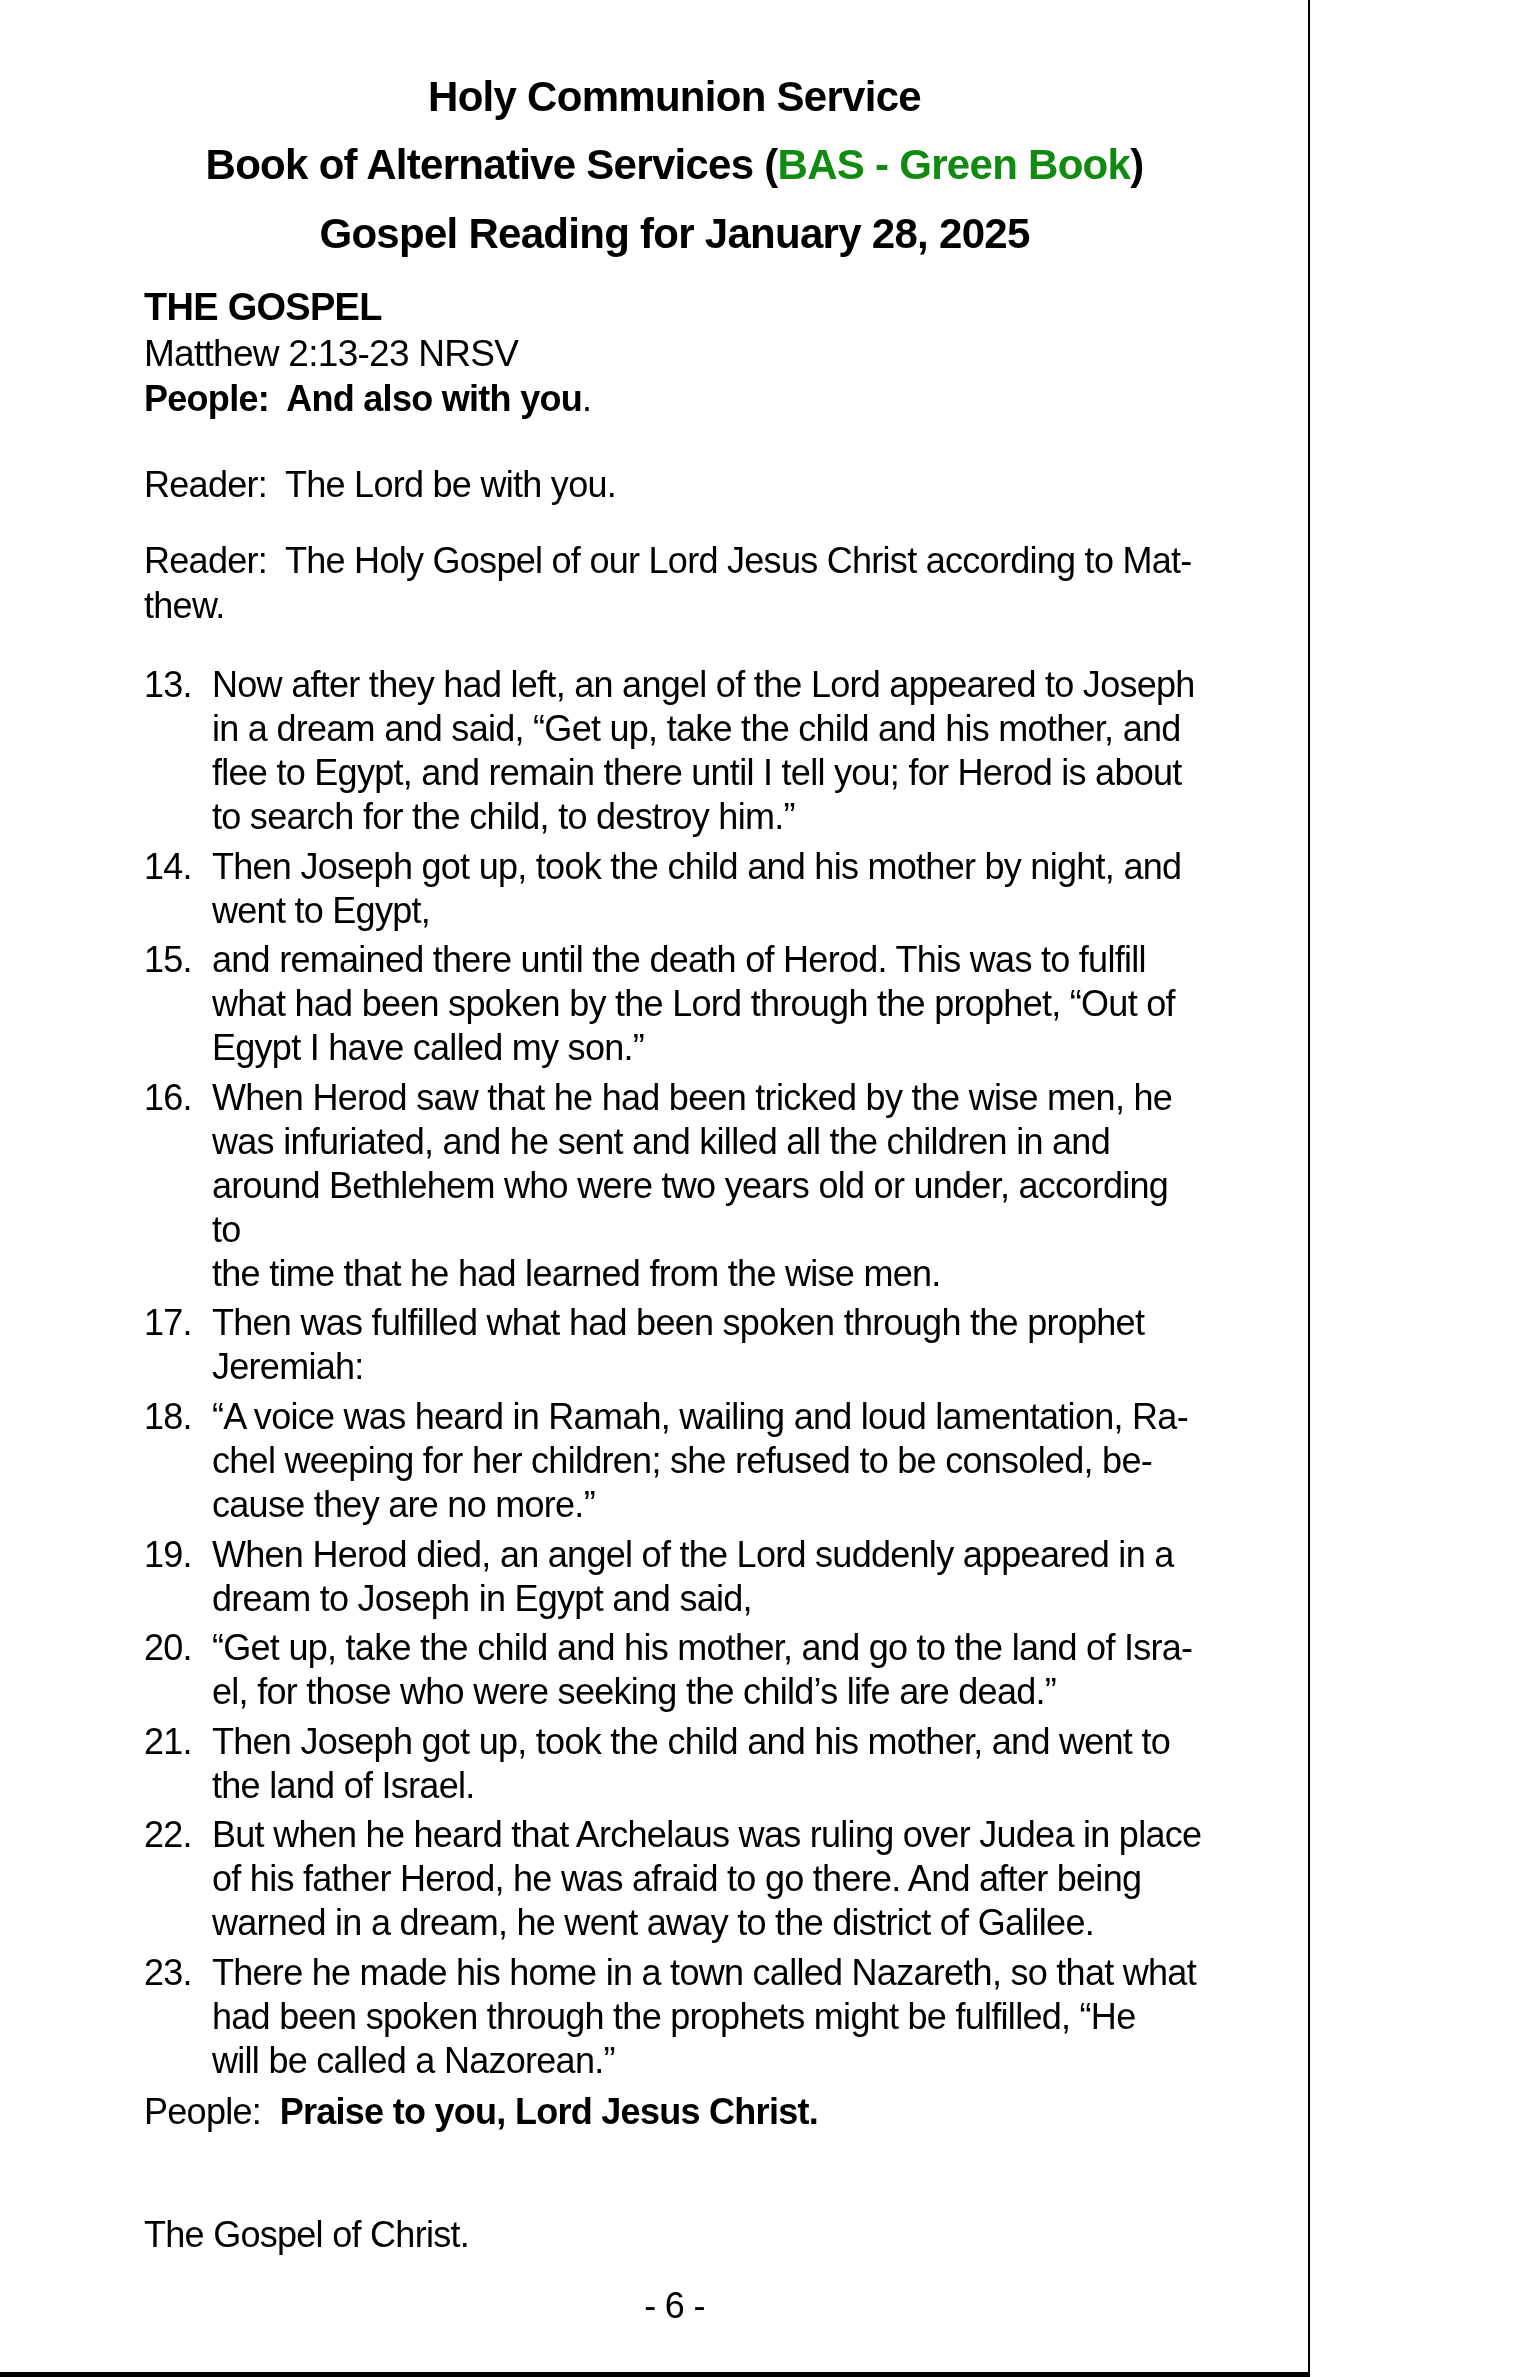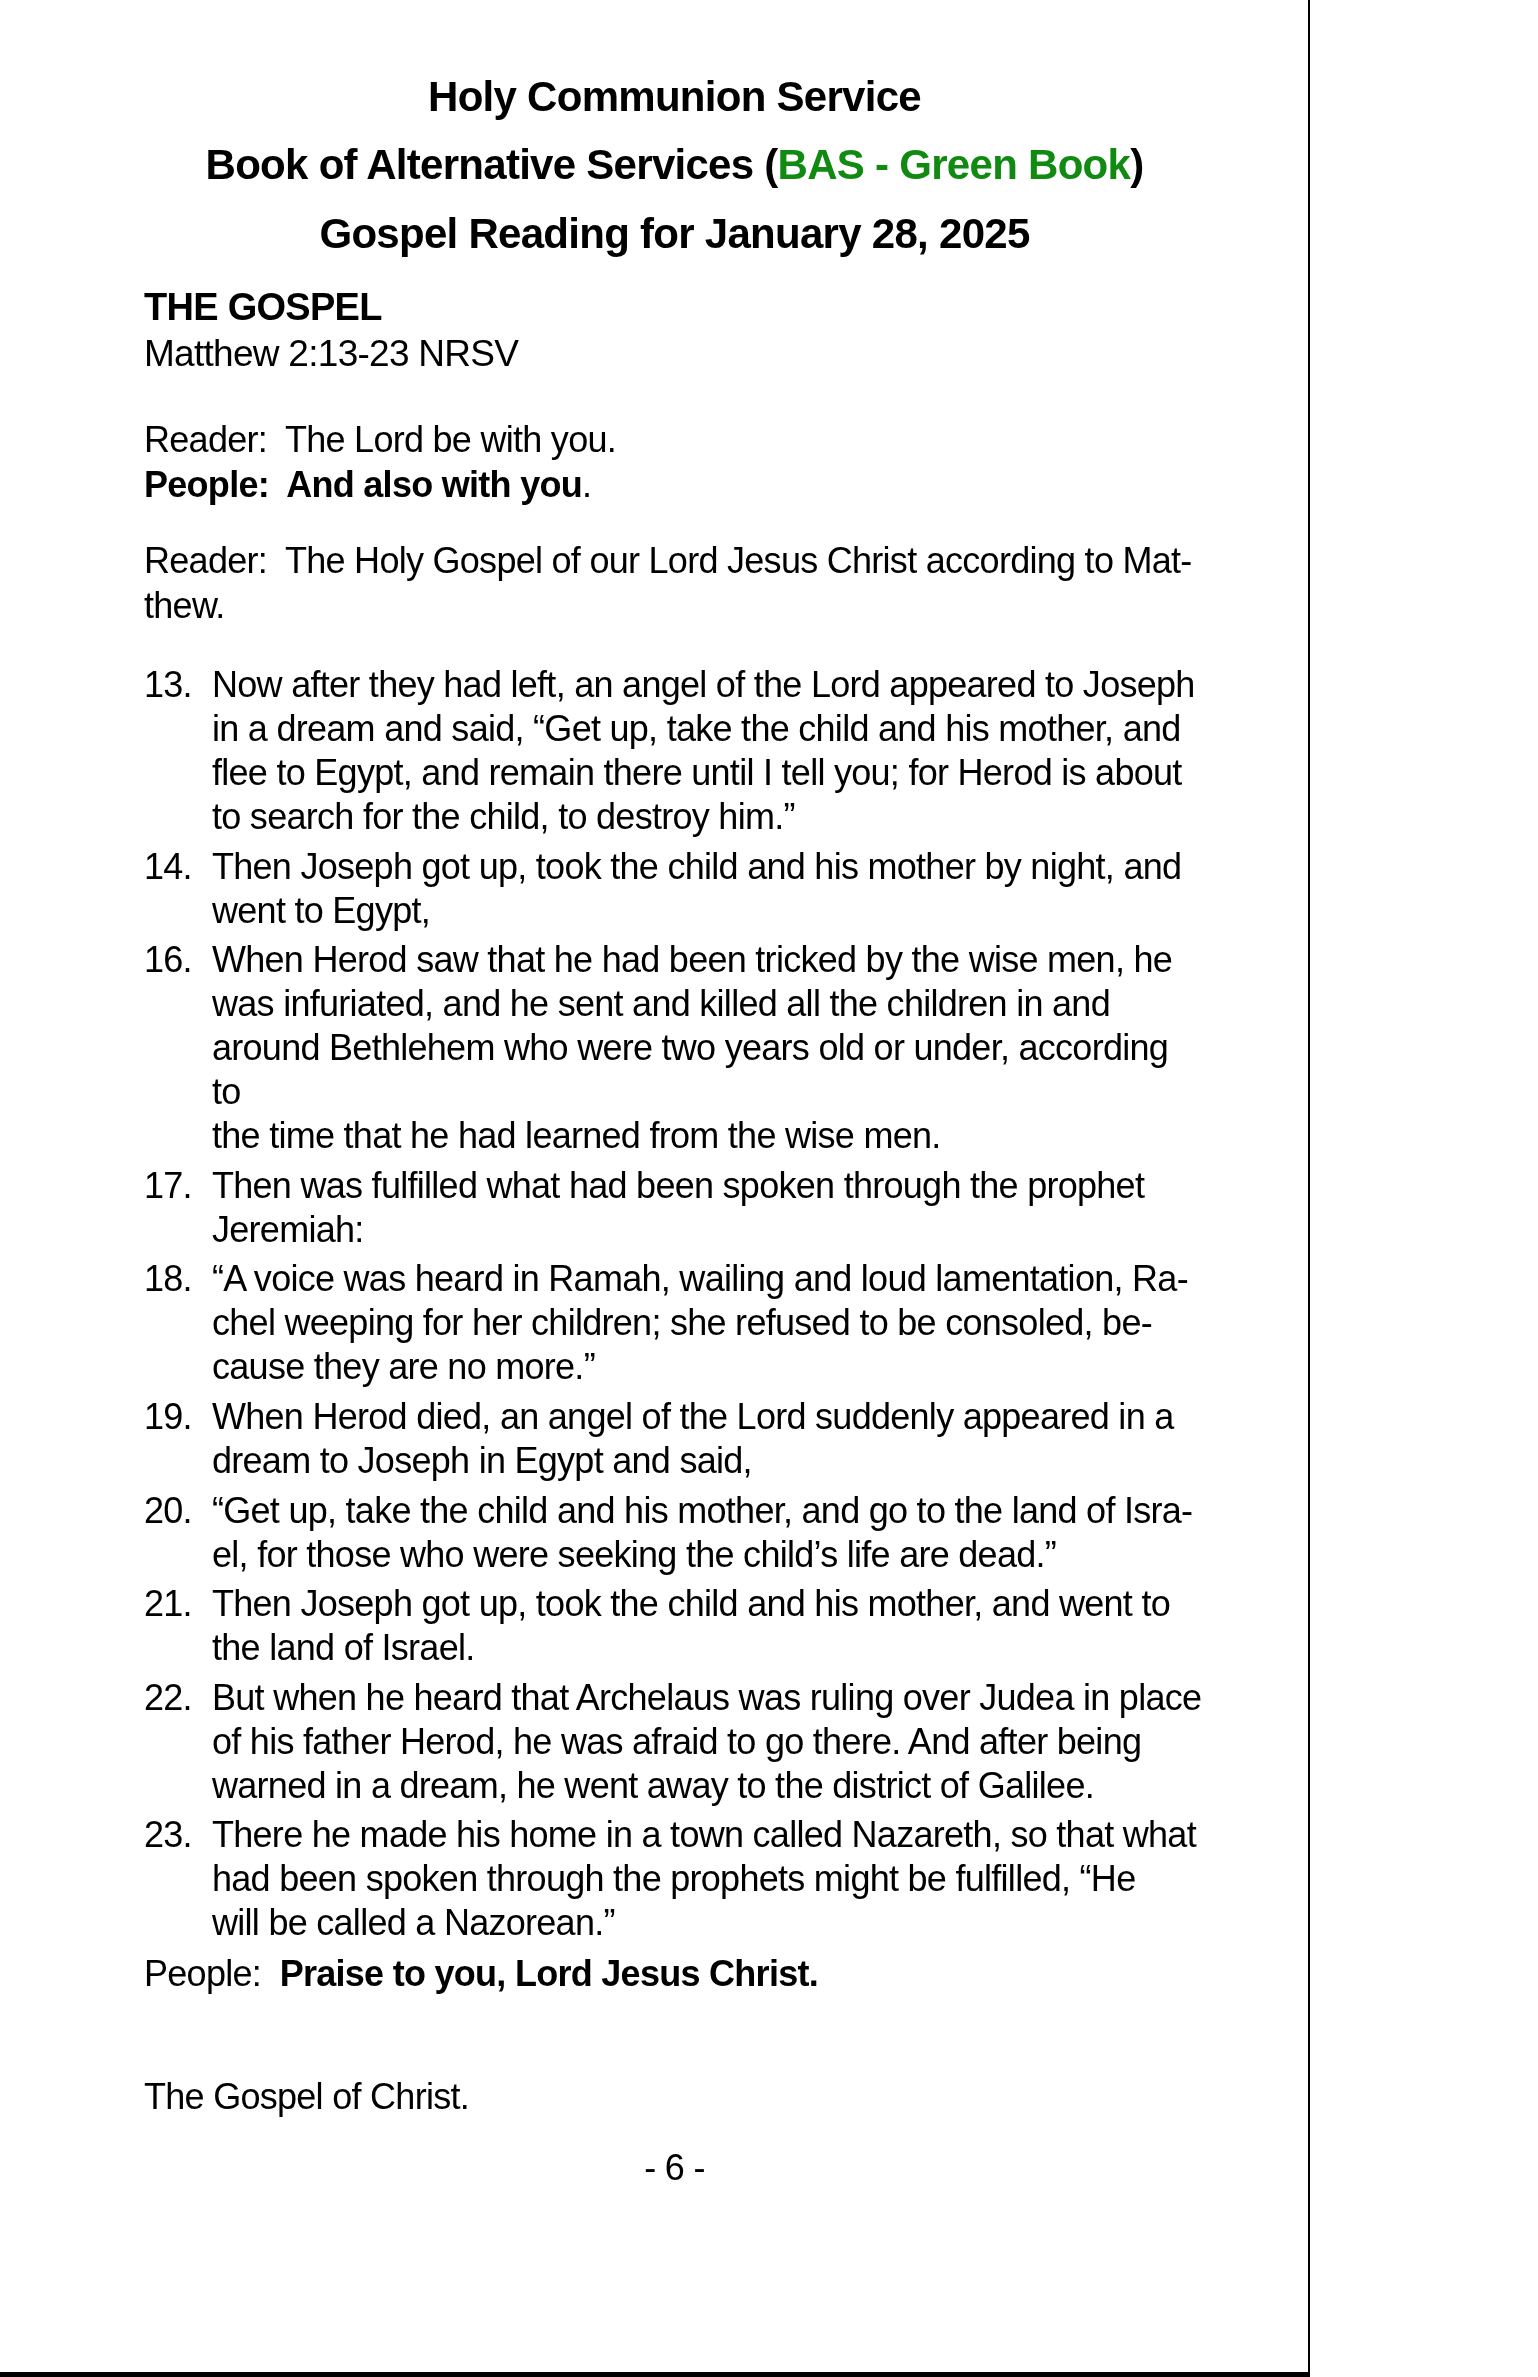--- a/index.html
+++ b/index.html
@@ -86,40 +86,46 @@
 
   <h1 class="title">Holy Communion Service</h1>
 
   <h2 class="title title-book"><span>Book of Alternative Services (</span><span class="green" style="color: rgb(16, 138, 16);">BAS - Green Book</span><span>)</span></h2>
 
   <h2 class="title title-reading">Gospel Reading for January 28, 2025</h2>
 
   <div class="gospel-heading">THE GOSPEL</div>
   <div class="gospel-ref">Matthew 2:13-23 NRSV</div>
 
+  <p class="dialogue"><span class="bold">People:&nbsp; And also with you</span><span>.</span></p>
+
   <p class="dialogue m-top-lg">Reader:&nbsp; The Lord be with you.</p>
-
-  <p class="dialogue"><span class="bold">People:&nbsp; And also with you</span><span>.</span></p>
 
   <p class="dialogue m-top-md">Reader:&nbsp; The Holy Gospel of our Lord Jesus Christ according to Mat-
 thew.</p>
 
 
   <ol class="verses">
     <li>
         <span class="vnum">13.</span>
         <span class="vtext">Now after they had left, an angel of the Lord appeared to Joseph
 in a dream and said, “Get up, take the child and his mother, and
 flee to Egypt, and remain there until I tell you; for Herod is about
 to search for the child, to destroy him.”</span>
       </li>
     <li>
         <span class="vnum">14.</span>
         <span class="vtext">Then Joseph got up, took the child and his mother by night, and
 went to Egypt,</span>
+      </li>
+    <li>
+        <span class="vnum">15.</span>
+        <span class="vtext">and remained there until the death of Herod. This was to fulfill
+what had been spoken by the Lord through the prophet, “Out of
+Egypt I have called my son.”</span>
       </li>
     <li>
         <span class="vnum">16.</span>
         <span class="vtext">When Herod saw that he had been tricked by the wise men, he
 was infuriated, and he sent and killed all the children in and
 around Bethlehem who were two years old or under, according to
 the time that he had learned from the wise men.</span>
       </li>
     <li>
         <span class="vnum">17.</span>

